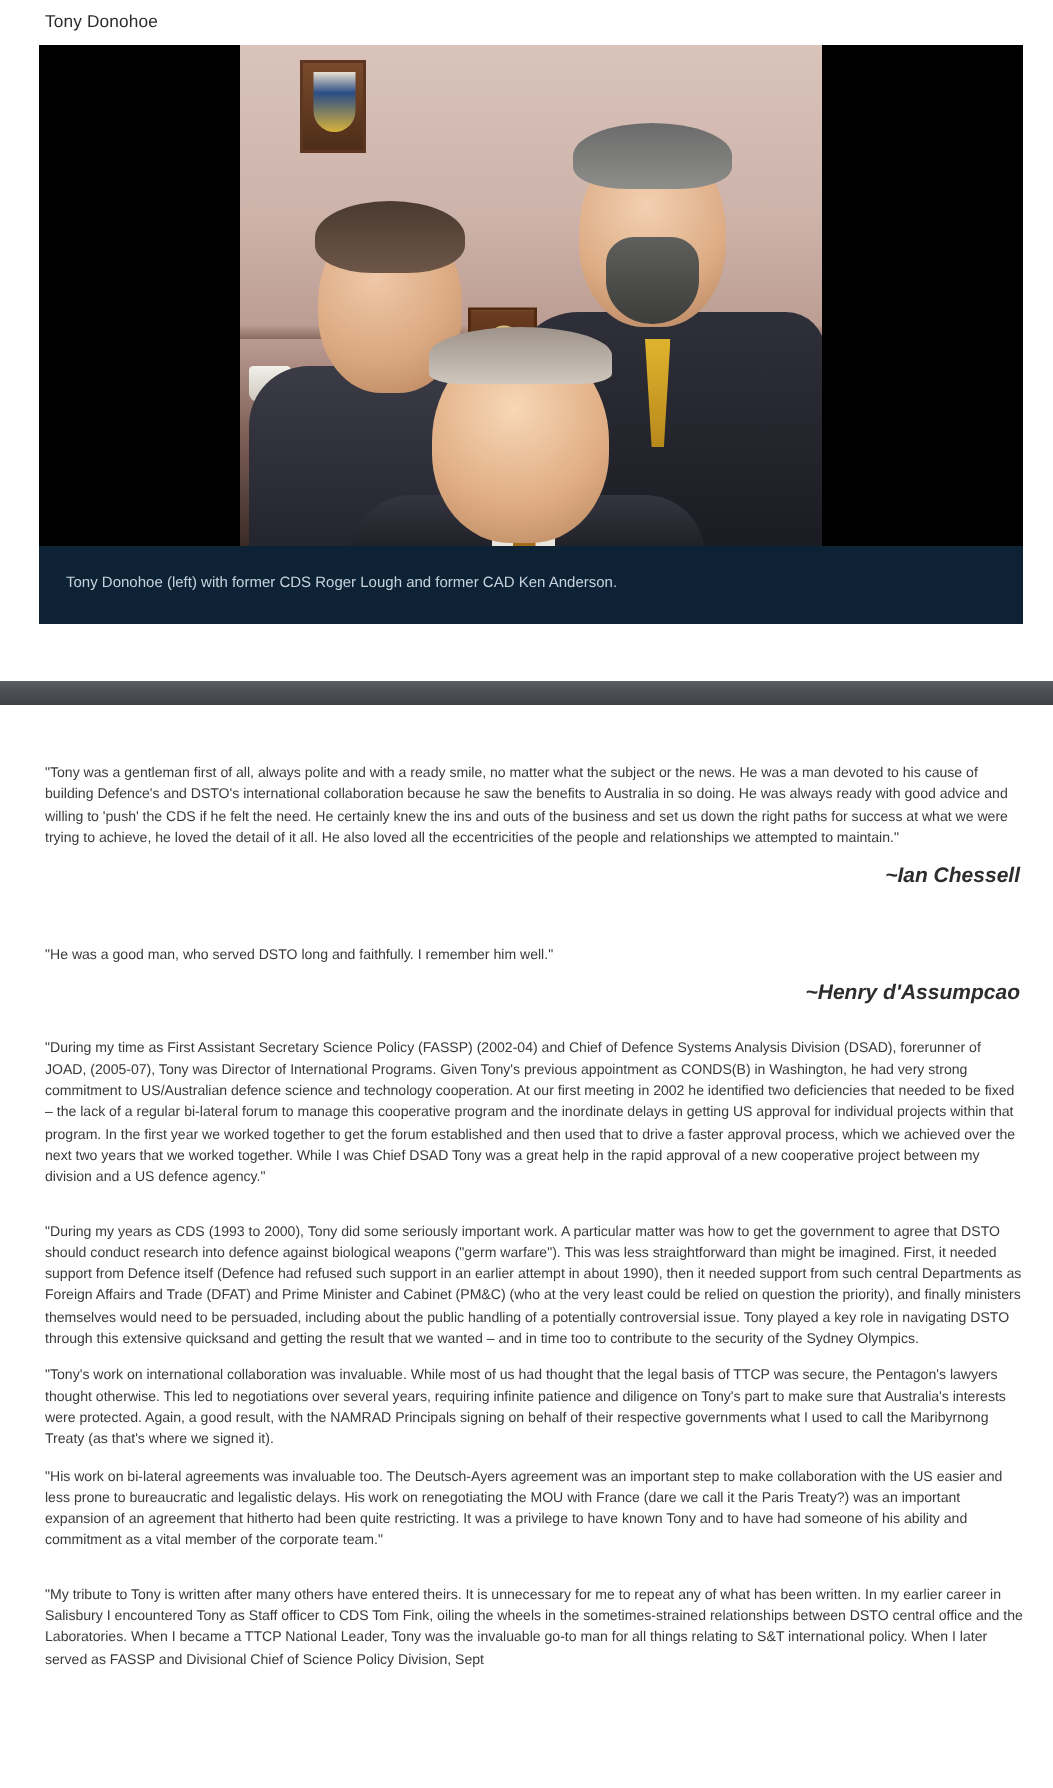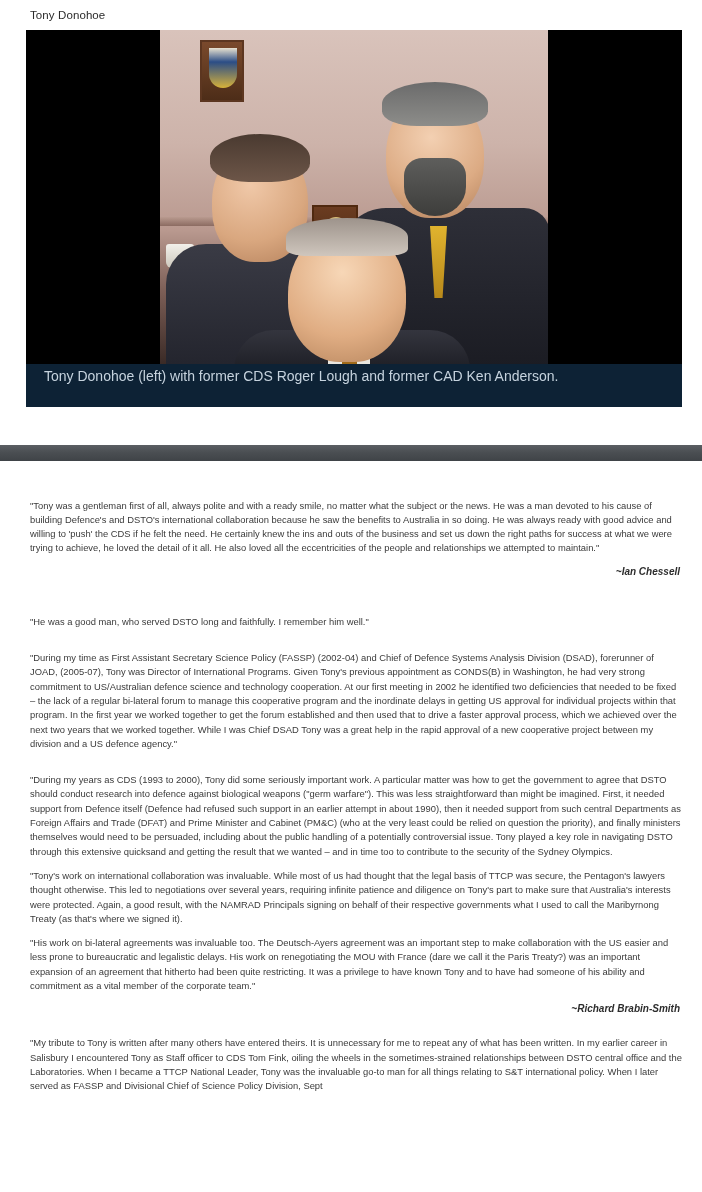--- a/index.html
+++ b/index.html
@@ -183,23 +183,23 @@
     position: absolute;
     left: 182px; top: 308px;
     width: 15px; height: 30px;
     background: linear-gradient(180deg,#c98b2a,#9a6416);
   }
 
   .caption-bar {
     width: 656px;
     background: #0d2235;
     color: #c6d3de;
-    font-size: 14px;
+    font-size: 10px;
     line-height: 1.4;
-    padding: 3px 0 20px 18px;
+    padding: 18px 0 20px 18px;
   }
 
   
   .divider-wrap {
     margin-top: 38px;
     width: 702px;
   }
   .divider-bar {
     width: 100%;
     height: 16px;
@@ -213,21 +213,21 @@
   .tribute { margin: 0 0 12px 0; }
   .tribute p {
     margin: 0 0 10px 0;
     font-size: 9.4px;
     line-height: 1.52;
     color: #3a3a3a;
     text-align: left;
   }
   .attribution {
     text-align: right;
-    font-size: 10px;
+    font-size: 14px;
     font-weight: bold;
     font-style: italic;
     color: #2d2d2d;
     margin: 4px 0 0 0;
     padding-right: 2px;
   }
   .gap-lg { height: 26px; }
   .gap-sm { height: 10px; }
   .tail-block { padding-top: 22px; }
 </style>
@@ -271,35 +271,35 @@
 
   <div class="tribute">
     <p>"Tony was a gentleman first of all, always polite and with a ready smile, no matter what the subject or the news. He was a man devoted to his cause of building Defence's and DSTO's international collaboration because he saw the benefits to Australia in so doing. He was always ready with good advice and willing to 'push' the CDS if he felt the need. He certainly knew the ins and outs of the business and set us down the right paths for success at what we were trying to achieve, he loved the detail of it all. He also loved all the eccentricities of the people and relationships we attempted to maintain."</p>
     <div class="attribution">~Ian Chessell</div>
   </div>
 
   <div class="gap-lg"></div>
 
   <div class="tribute">
     <p>"He was a good man, who served DSTO long and faithfully.  I remember him well."</p>
+    <div class="attribution">~Henry d'Assumpcao</div>
   </div>
 
   <div class="gap-sm"></div>
 
   <div class="tribute">
     <p>"During my time as First Assistant Secretary Science Policy (FASSP) (2002-04) and Chief of Defence Systems Analysis Division (DSAD), forerunner of JOAD, (2005-07), Tony was Director of International Programs. Given Tony's previous appointment as CONDS(B) in Washington, he had very strong commitment to US/Australian defence science and technology cooperation. At our first meeting in 2002 he identified two deficiencies that needed to be fixed – the lack of a regular bi-lateral forum to manage this cooperative program and the inordinate delays in getting US approval for individual projects within that program. In the first year we worked together to get the forum established and then used that to drive a faster approval process, which we achieved over the next two years that we worked together. While I was Chief DSAD Tony was a great help in the rapid approval of a new cooperative project between my division and a US defence agency."</p>
   </div>
 
   <div class="gap-sm"></div>
 
   <div class="tribute">
     <p>"During my years as CDS (1993 to 2000), Tony did some seriously important work.  A particular matter was how to get the government to agree that DSTO should conduct research into defence against biological weapons ("germ warfare").  This was less straightforward than might be imagined.  First, it needed support from Defence itself (Defence had refused such support in an earlier attempt in about 1990), then it needed support from such central Departments as Foreign Affairs and Trade (DFAT) and Prime Minister and Cabinet (PM&amp;C) (who at the very least could be relied on question the priority), and finally ministers themselves would need to be persuaded, including about the public handling of a potentially controversial issue.  Tony played a key role in navigating DSTO through this extensive quicksand and getting the result that we wanted – and in time too to contribute to the security of the Sydney Olympics.</p>
     <p>"Tony's work on international collaboration was invaluable.  While most of us had thought that the legal basis of TTCP was secure, the Pentagon's lawyers thought otherwise.  This led to negotiations over several years, requiring infinite patience and diligence on Tony's part to make sure that Australia's interests were protected.  Again, a good result, with the NAMRAD Principals signing on behalf of their respective governments what I used to call the Maribyrnong Treaty (as that's where we signed it).</p>
     <p>"His work on bi-lateral agreements was invaluable too.  The Deutsch-Ayers agreement was an important step to make collaboration with the US easier and less prone to bureaucratic and legalistic delays.  His work on renegotiating the MOU with France (dare we call it the Paris Treaty?) was an important expansion of an agreement that hitherto had been quite restricting. It was a privilege to have known Tony and to have had someone of his ability and commitment as a vital member of the corporate team."</p>
-    <div class="attribution">~Richard Brabin-Smith</div>
   </div>
 
   <div class="gap-sm"></div>
 
   <div class="tribute">
     <p>"My tribute to Tony is written after many others have entered theirs. It is unnecessary for me to repeat any of what has been written. In my earlier career in Salisbury I encountered Tony as Staff officer to CDS Tom Fink, oiling the wheels in the sometimes-strained relationships between DSTO central office and the Laboratories. When I became a TTCP National Leader, Tony was the invaluable go-to man for all things relating to S&amp;T international policy. When I later served as FASSP and Divisional Chief of Science Policy Division, Sept</p>
   </div>
 
   <div class="tribute tail-block">
     

